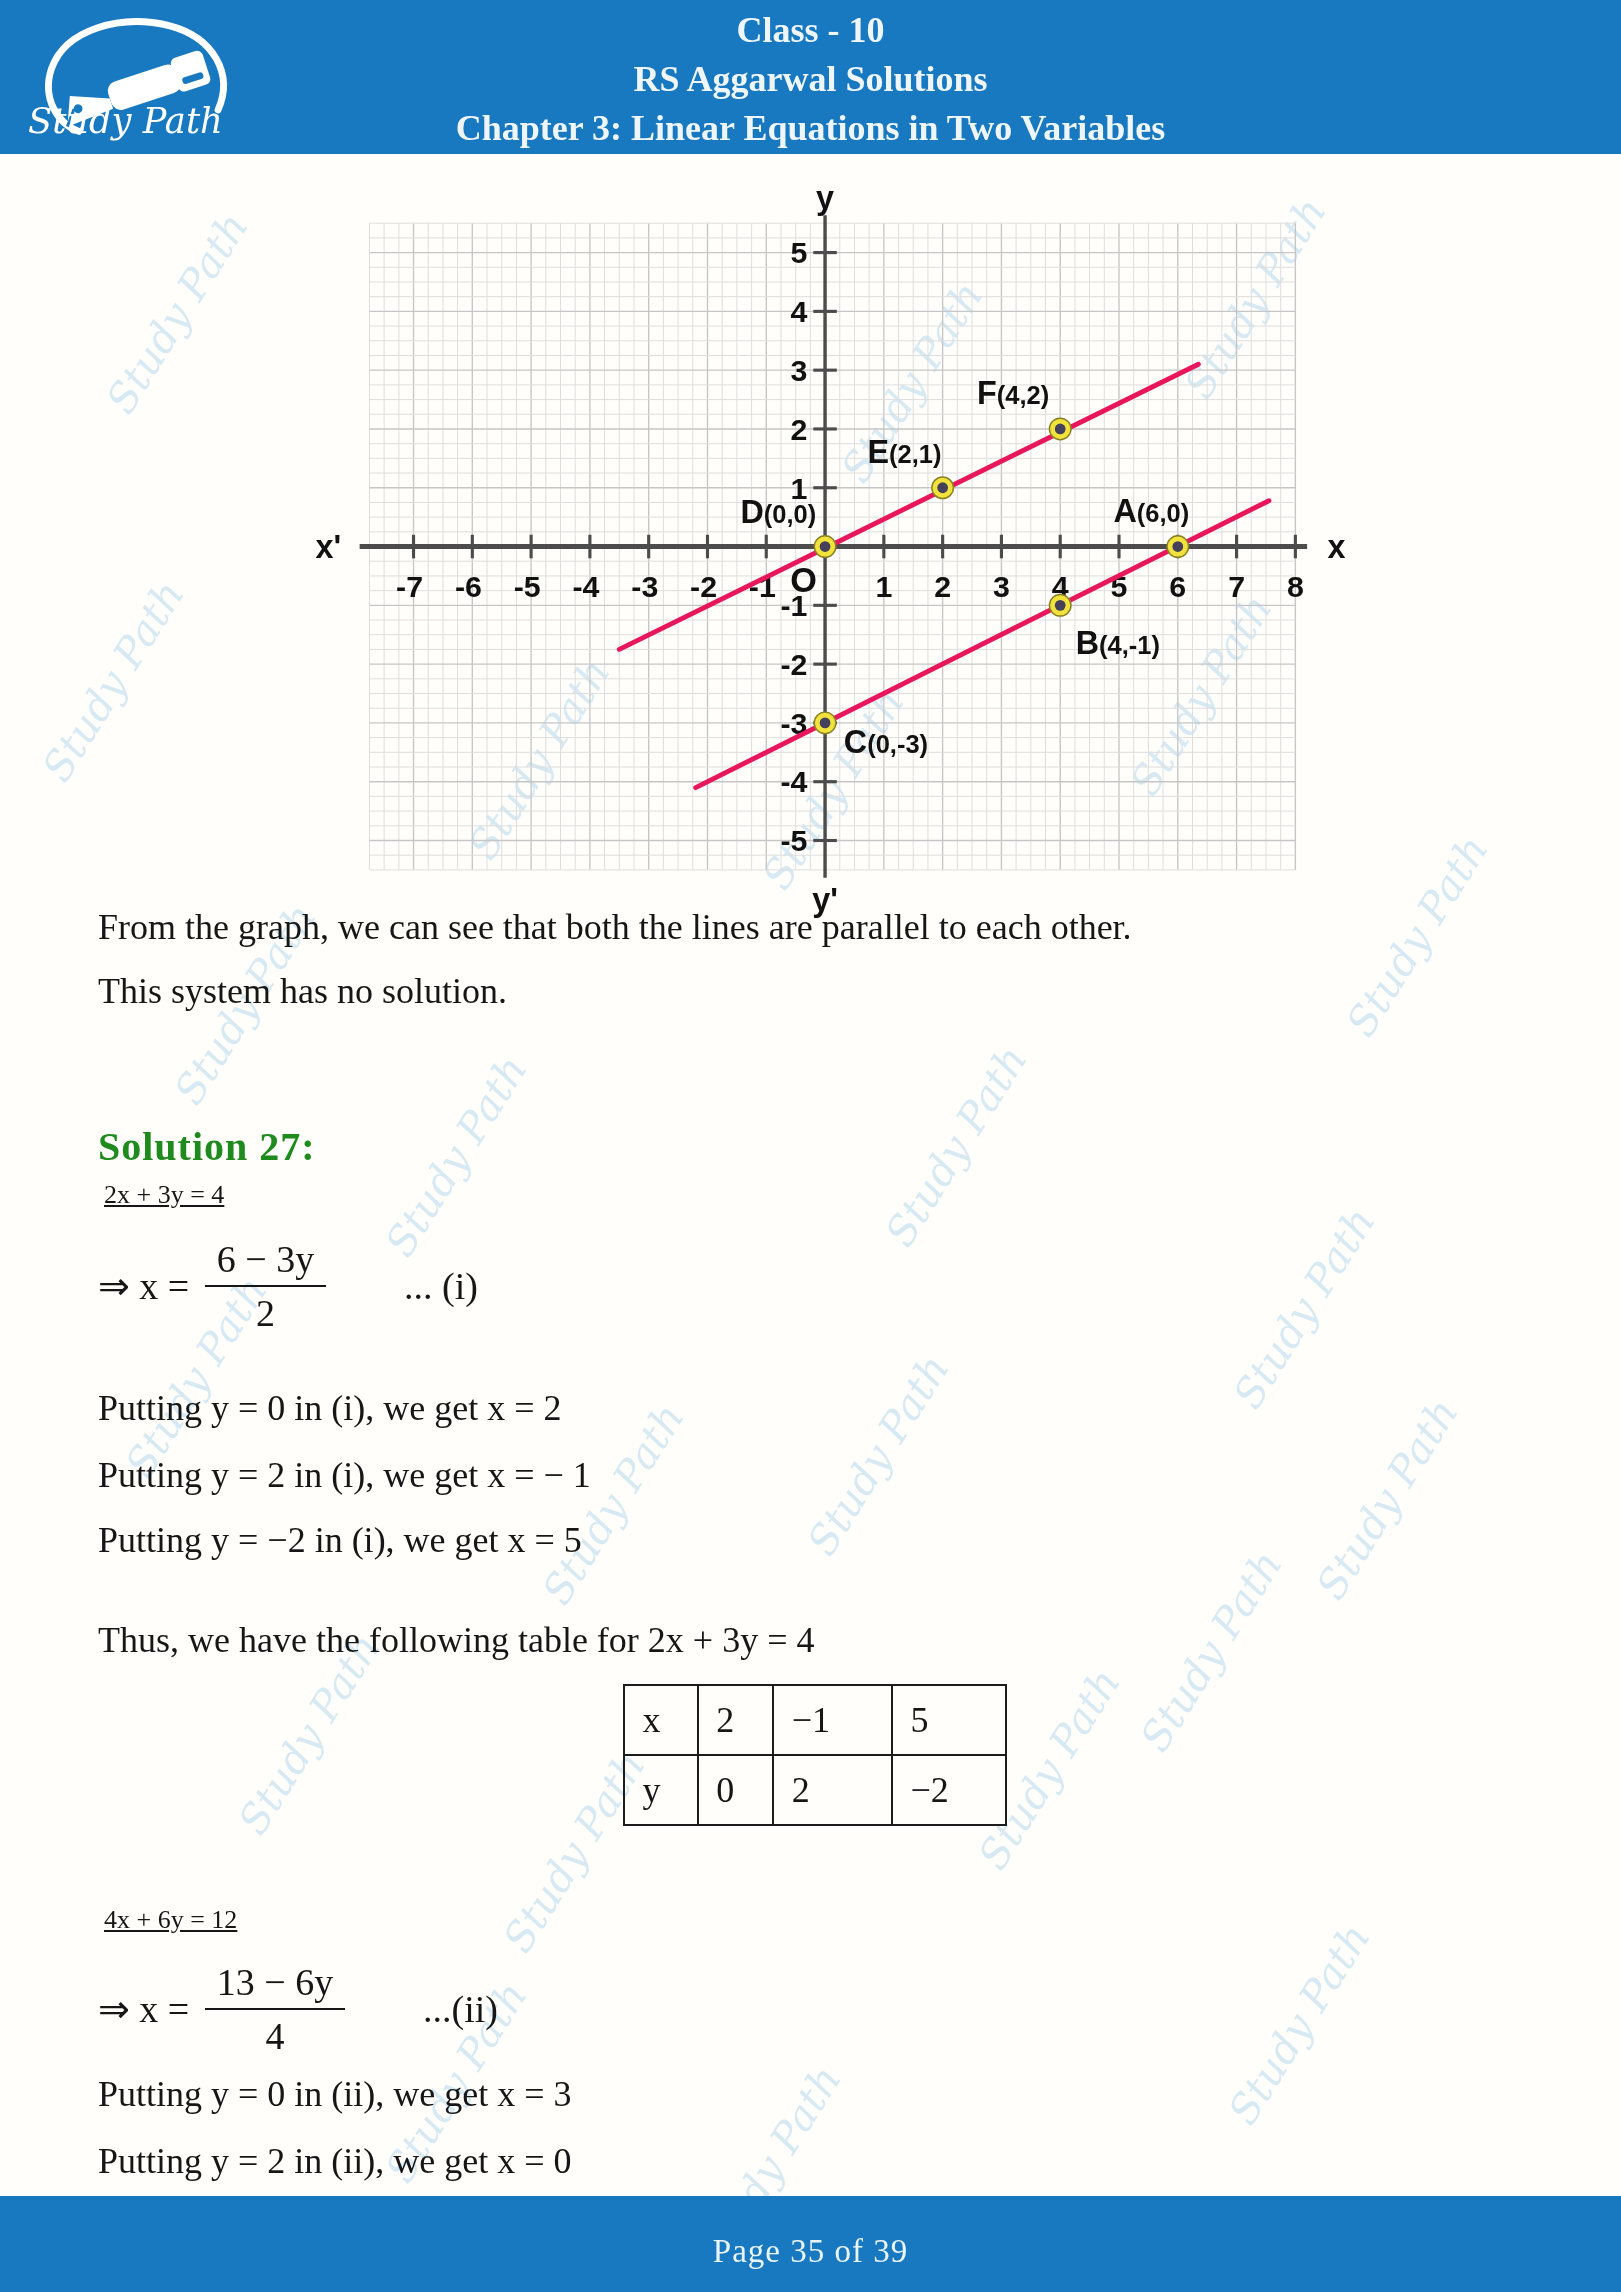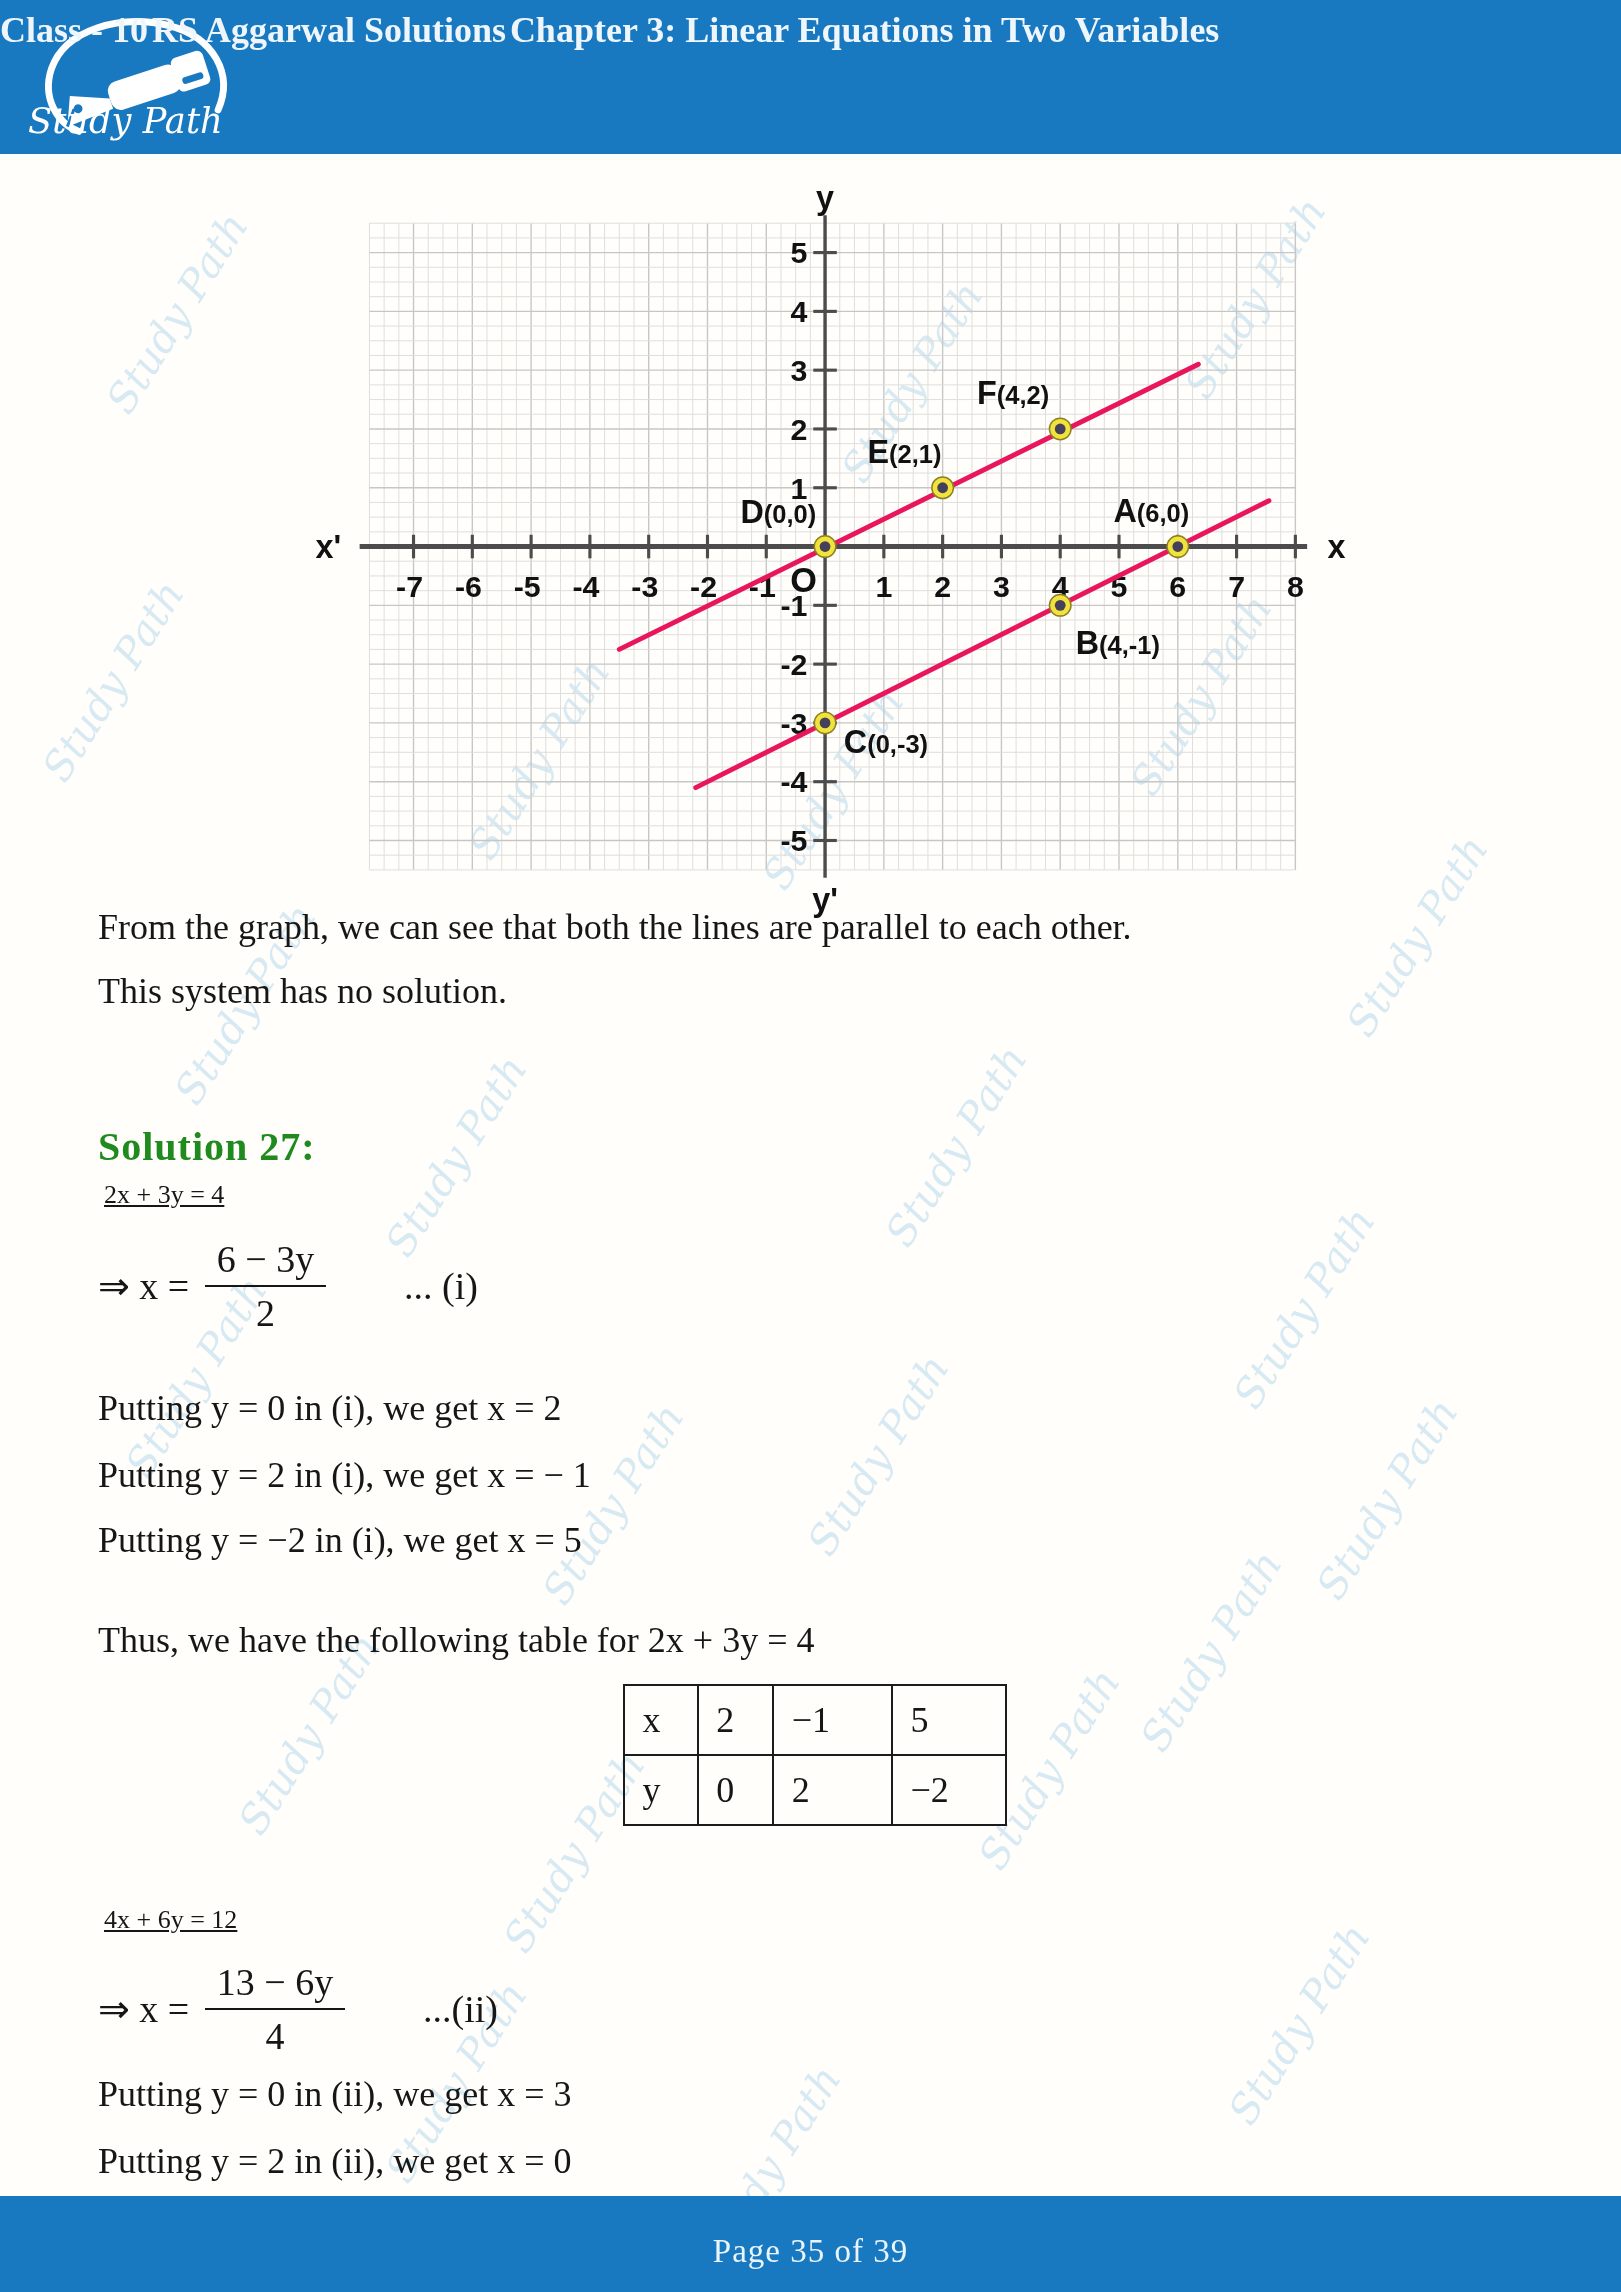--- a/index.html
+++ b/index.html
@@ -2,21 +2,21 @@
 <html><head>
 <meta charset="utf-8">
 <style>
   html,body{margin:0;padding:0;background:#ffffff;}
   #page{position:relative;width:1621px;height:2293px;background:#fffefb;overflow:hidden;
         font-family:"Liberation Serif",serif;color:#161616;}
   
   .band{position:absolute;left:0;width:1621px;background:#1878c0;}
   #header{top:0;height:154px;}
   #footer{top:2196px;height:111px;display:flex;align-items:center;justify-content:center;}
-  .hdr-text{position:absolute;left:0;top:7.8px;width:1621px;display:flex;
+  .hdr-text{position:absolute;left:0;top:7.8px;width:1621px;display:flex;flex-direction:column;
             align-items:center;gap:3.9px;color:#eef6fb;font-size:36px;font-weight:600;line-height:1.25;}
   #logo{position:absolute;left:13.7px;top:3.9px;}
   .footer-text{color:#eaf4fb;font-size:33px;letter-spacing:1px;}
   
   .wm{position:absolute;transform:rotate(-58deg);font-style:italic;font-family:"DejaVu Serif",serif;
       font-size:41px;color:#b7d9ec;opacity:0.55;white-space:nowrap;pointer-events:none;}
   
   #graph-wrap{position:absolute;left:245px;top:176px;width:1117px;height:745px;}
   
   .tline{position:absolute;left:98px;white-space:nowrap;font-size:36px;line-height:47px;}

